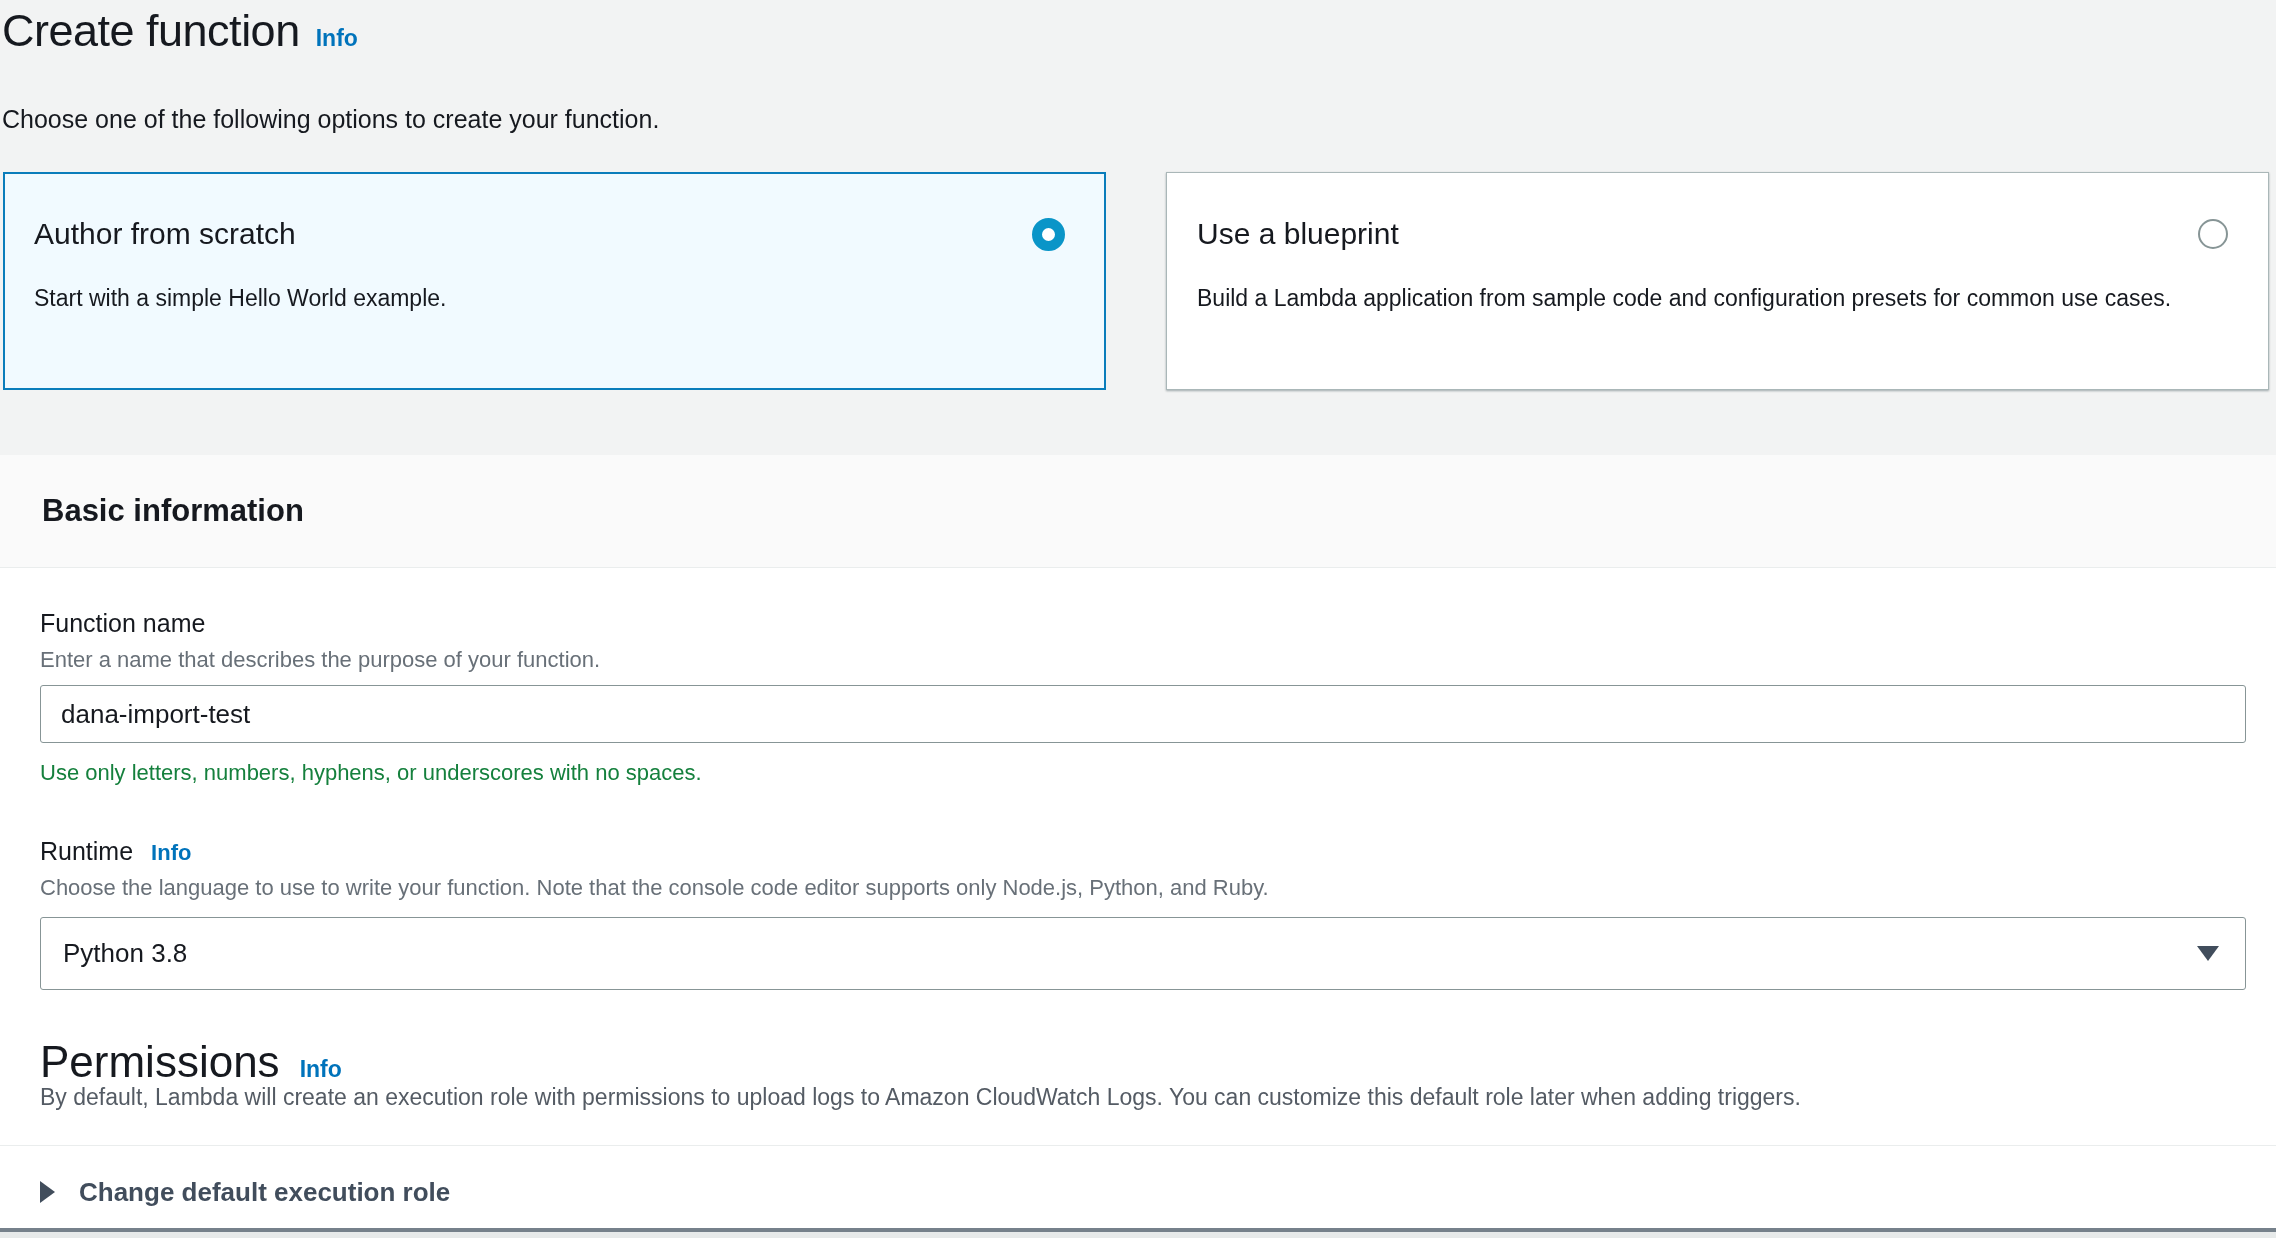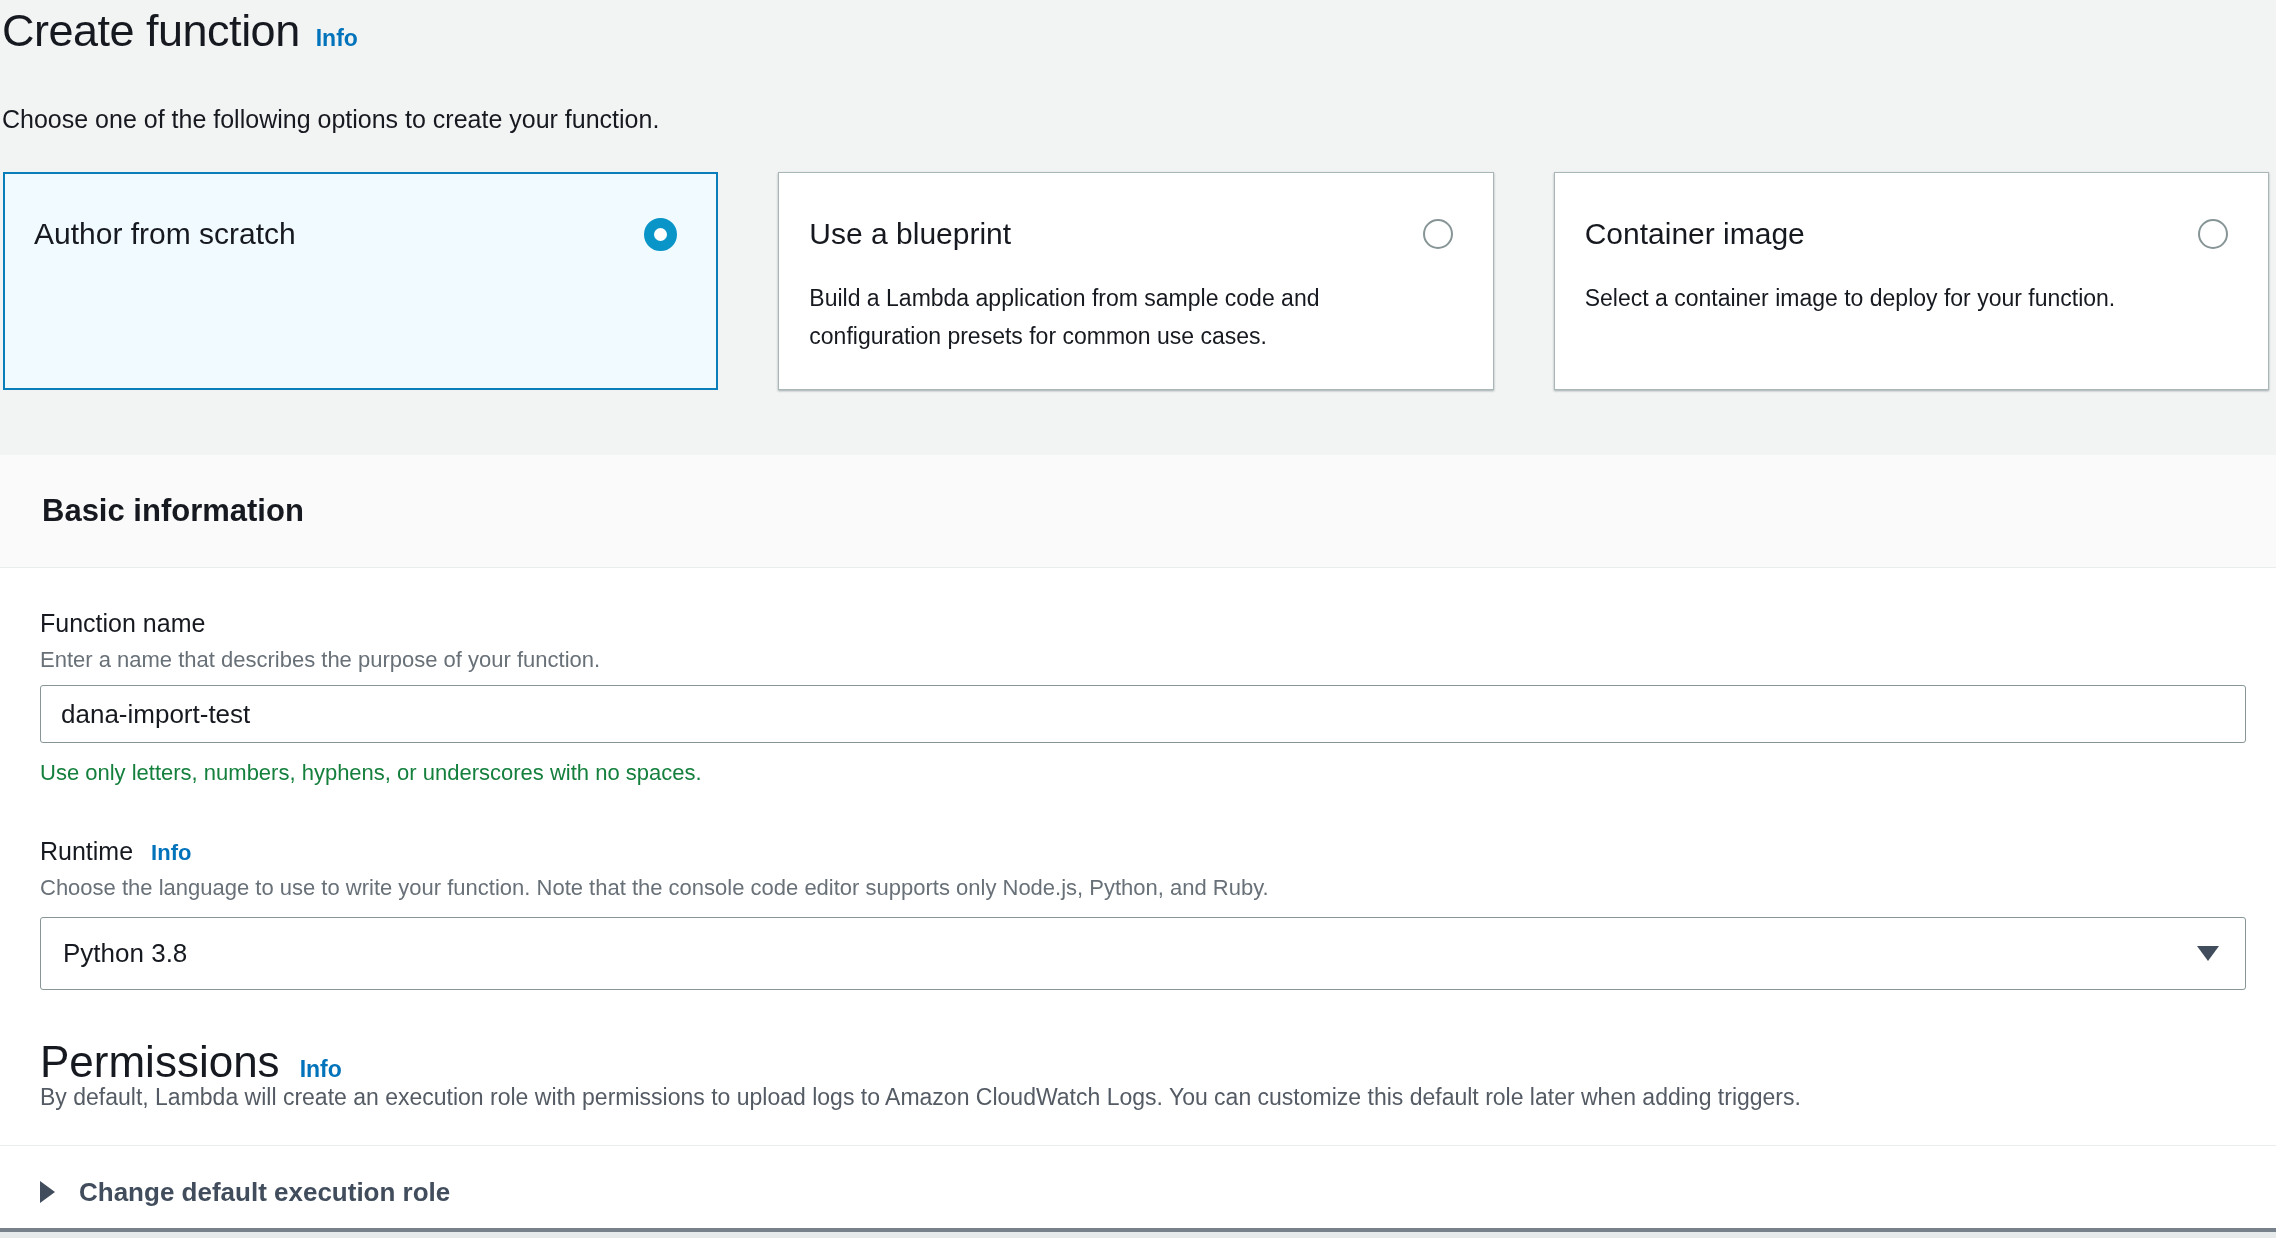--- a/index.html
+++ b/index.html
@@ -150,37 +150,31 @@
   </div>
   <div class="page-subtitle">Choose one of the following options to create your function.</div>
 </div>
 
 <div class="cards">
   <div class="card selected">
     <div class="card-top">
       <div class="card-title">Author from scratch</div>
       <div class="radio checked"></div>
     </div>
+    <div class="card-desc">Start with a simple Hello World example.</div>
   </div>
 
   <div class="card">
     <div class="card-top">
       <div class="card-title">Use a blueprint</div>
       <div class="radio"></div>
     </div>
     <div class="card-desc">Build a Lambda application from sample code and configuration presets for common use cases.</div>
   </div>
 
-  <div class="card">
-    <div class="card-top">
-      <div class="card-title">Container image</div>
-      <div class="radio"></div>
-    </div>
-    <div class="card-desc">Select a container image to deploy for your function.</div>
-  </div>
 </div>
 
 <div class="panel">
   <div class="panel-header">
     <h2>Basic information</h2>
   </div>
 
   <div class="panel-body">
 
     <div class="function-name-block">

